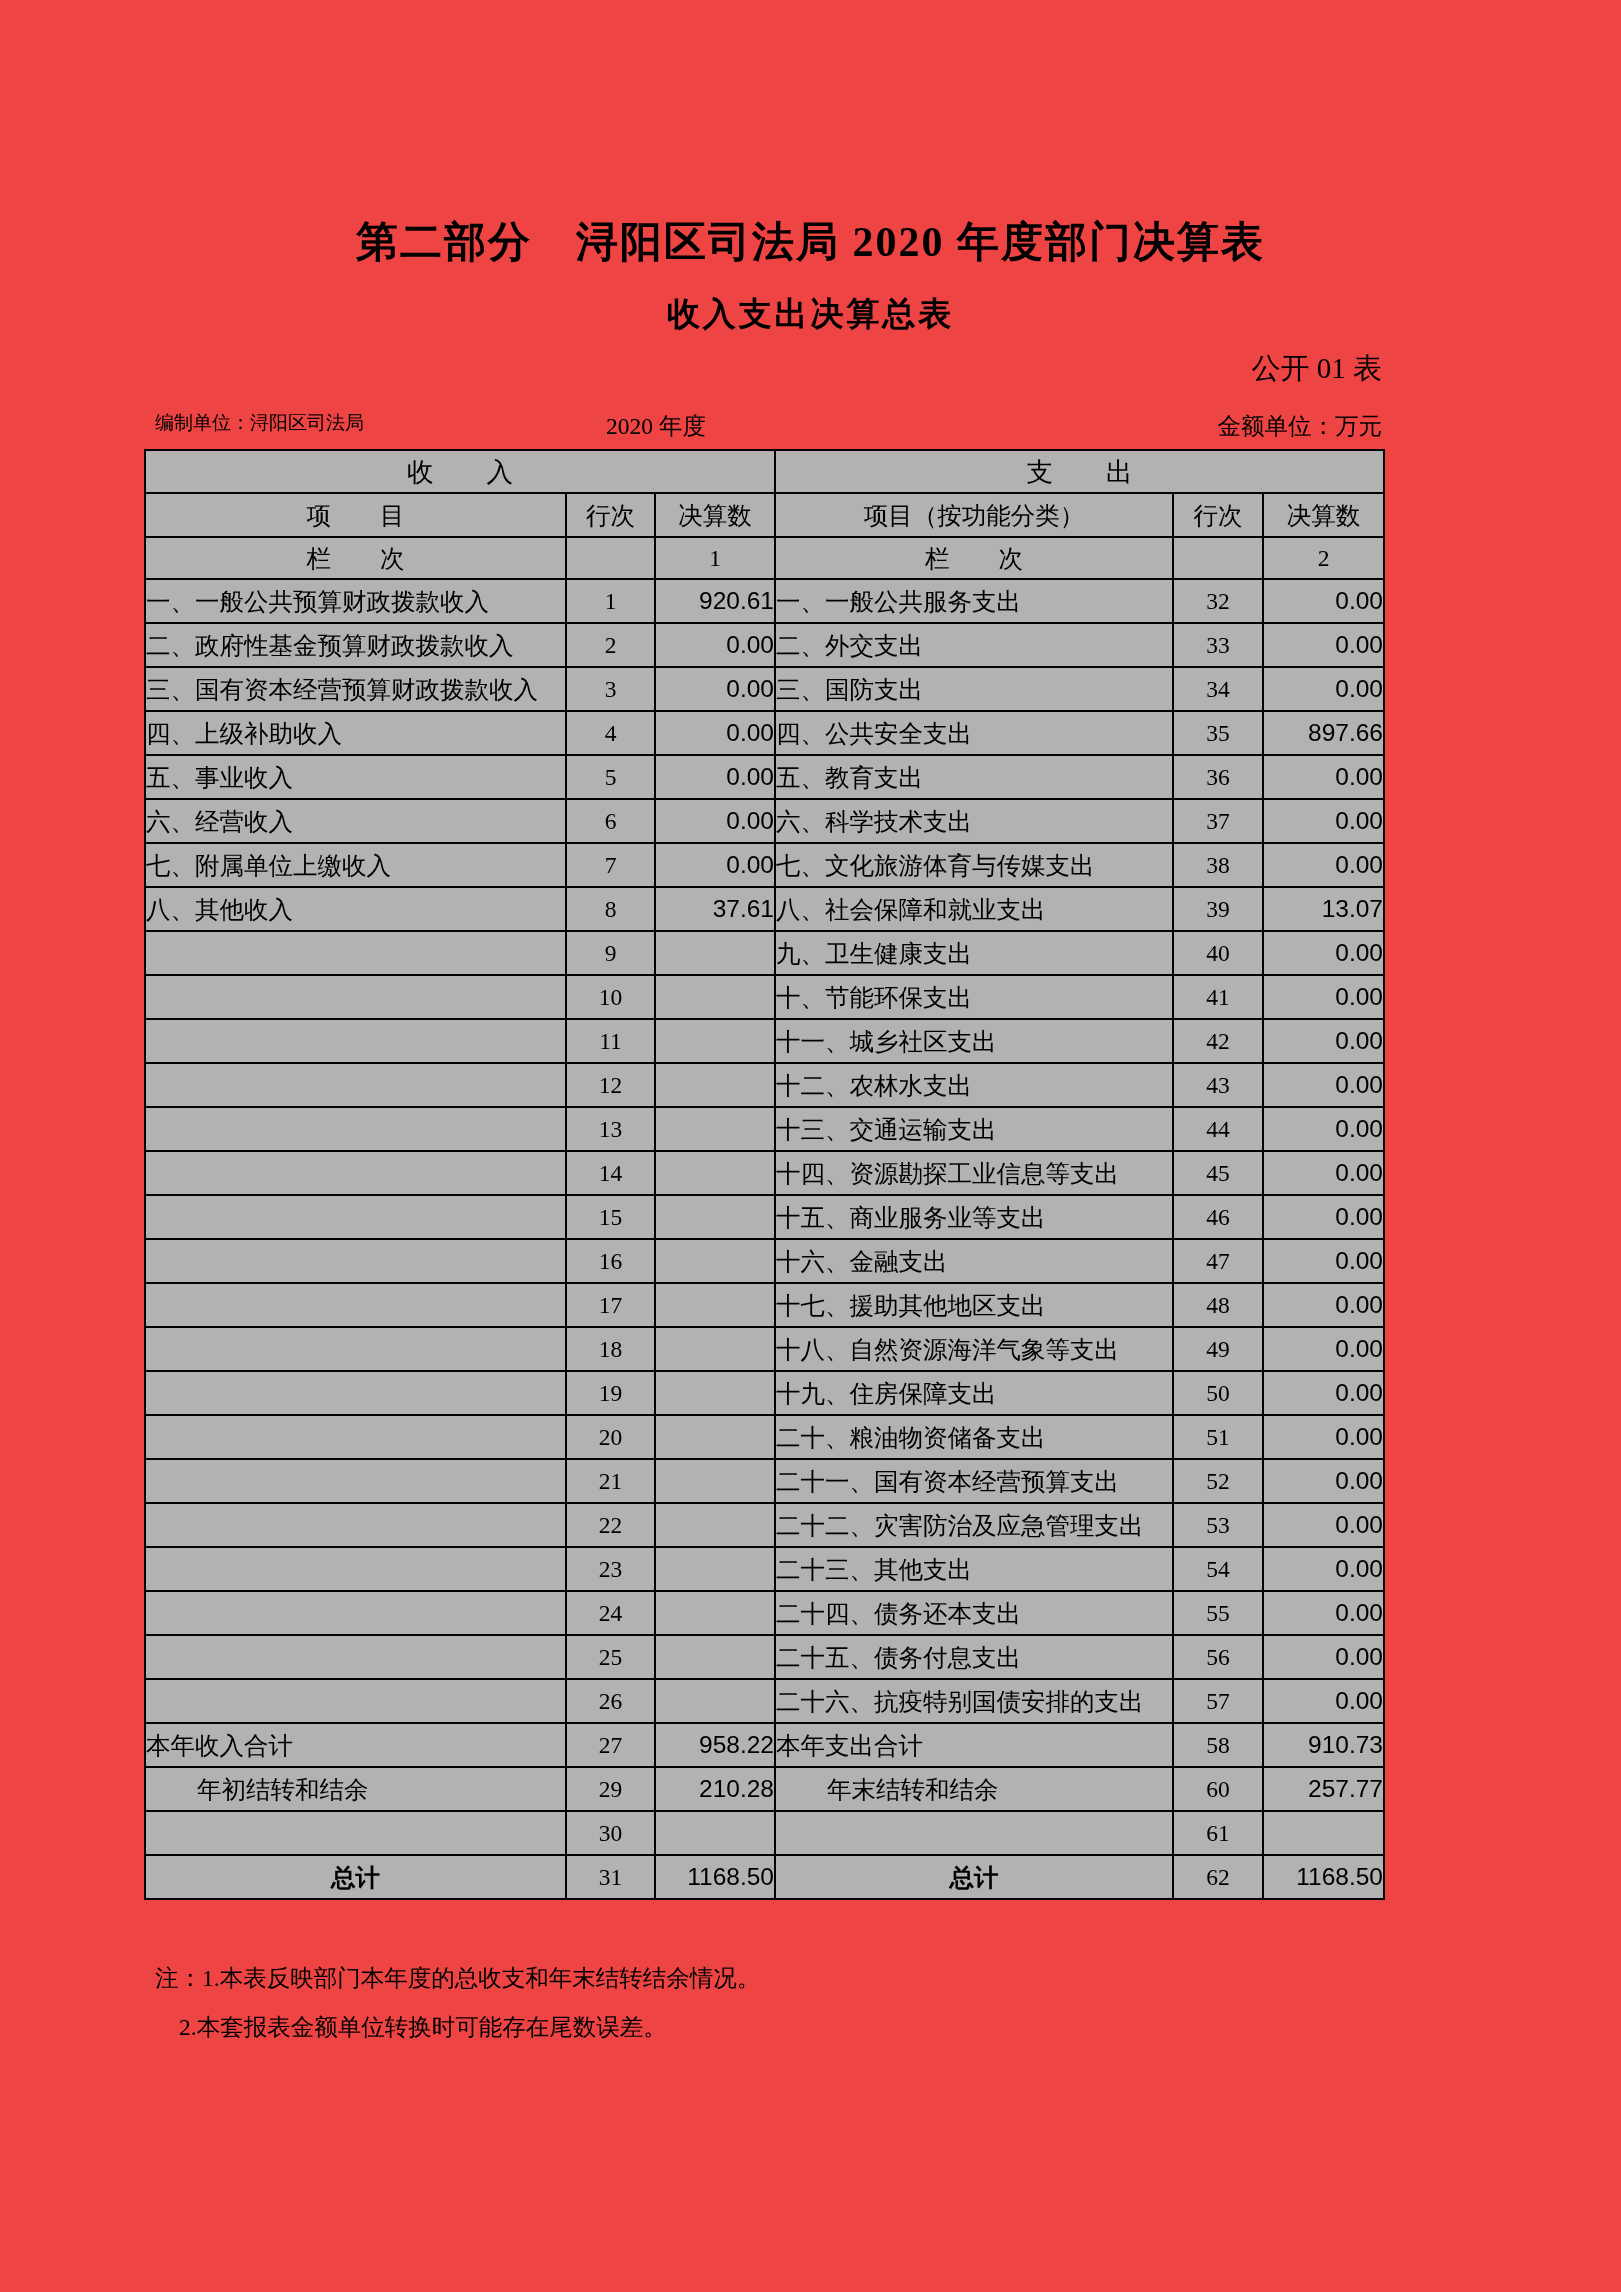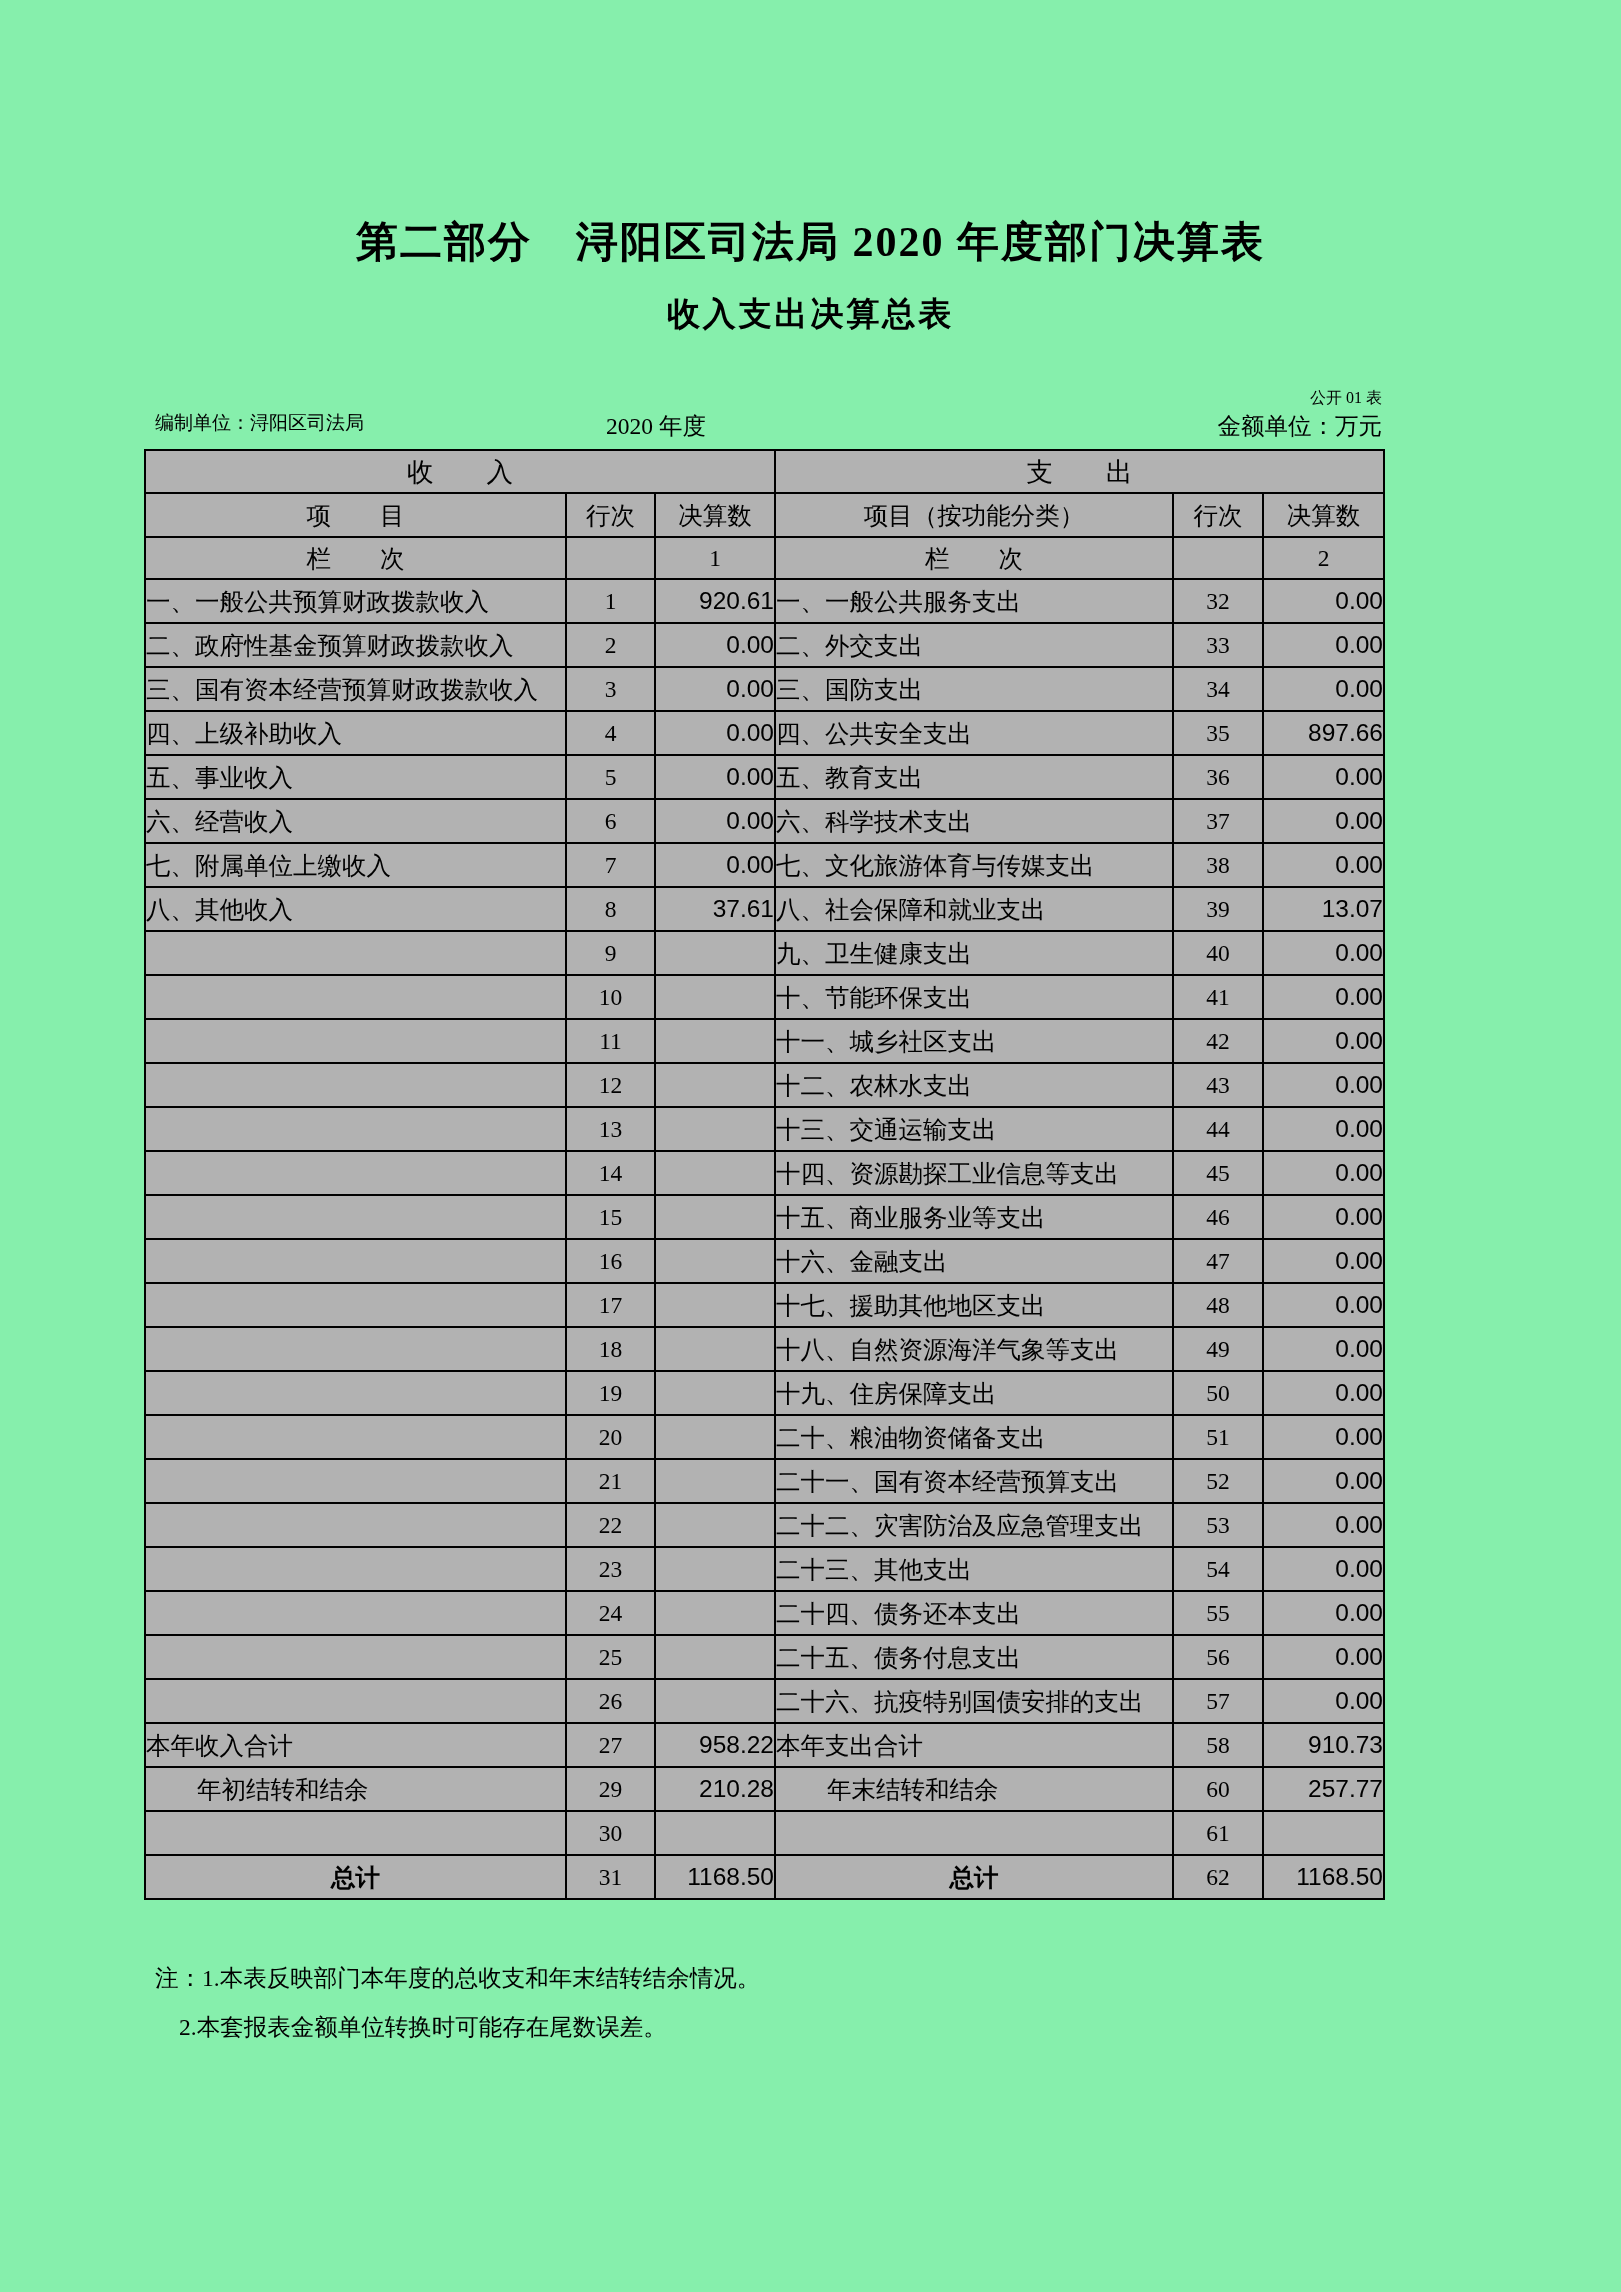--- a/index.html
+++ b/index.html
@@ -4,21 +4,21 @@
 <style>
   html, body {
     margin: 0;
     padding: 0;
     background: #ffffff;
   }
   .page {
     position: relative;
     width: 1621px;
     height: 2293px;
-    background: #86efac;
+    background: #ef4444;
     color: #000000;
     font-family: "Liberation Serif", "DejaVu Serif", serif;
     overflow: hidden;
   }
   .title {
     position: absolute;
     top: 214px;
     left: 0;
     width: 100%;
     text-align: center;
@@ -33,23 +33,23 @@
     left: 0;
     width: 100%;
     text-align: center;
     font-size: 33px;
     font-weight: 700;
     letter-spacing: 2.9px;
     white-space: nowrap;
   }
   .table-code {
     position: absolute;
-    top: 388px;
+    top: 349px;
     right: 239px;
-    font-size: 16px;
+    font-size: 29px;
   }
   .meta-left {
     position: absolute;
     top: 410px;
     left: 155px;
     font-size: 19px;
   }
   .meta-year {
     position: absolute;
     top: 410px;

